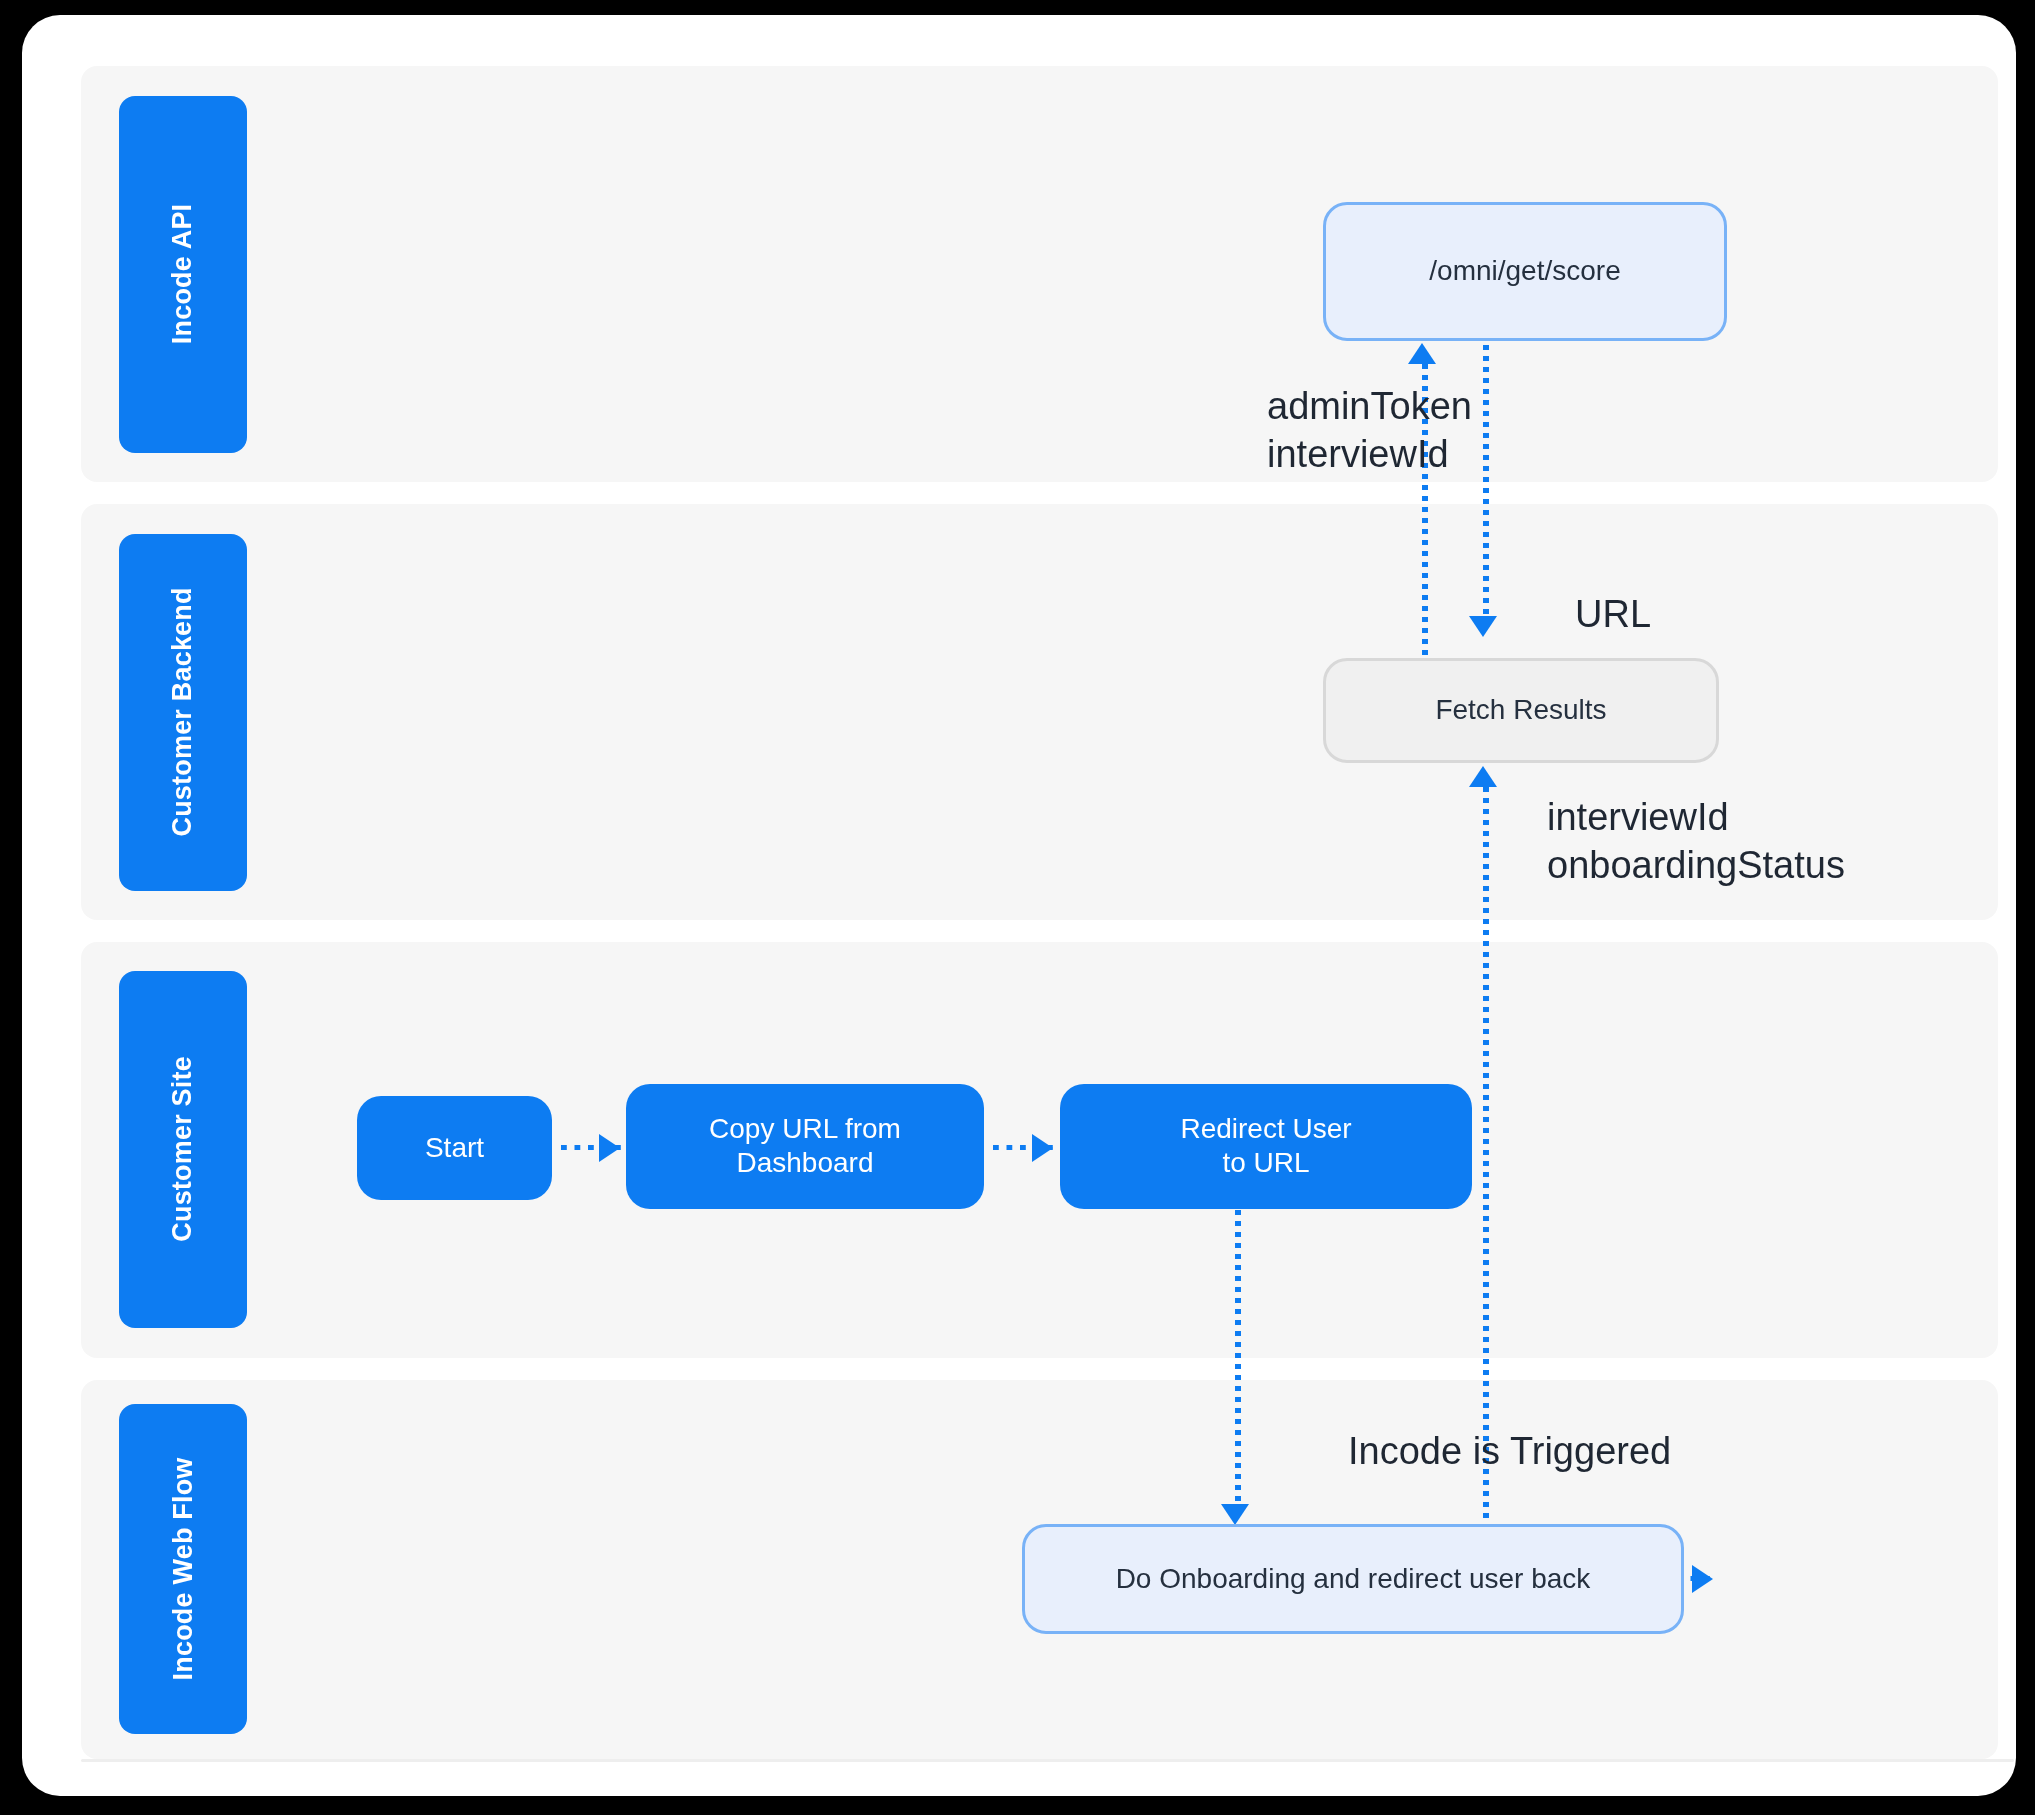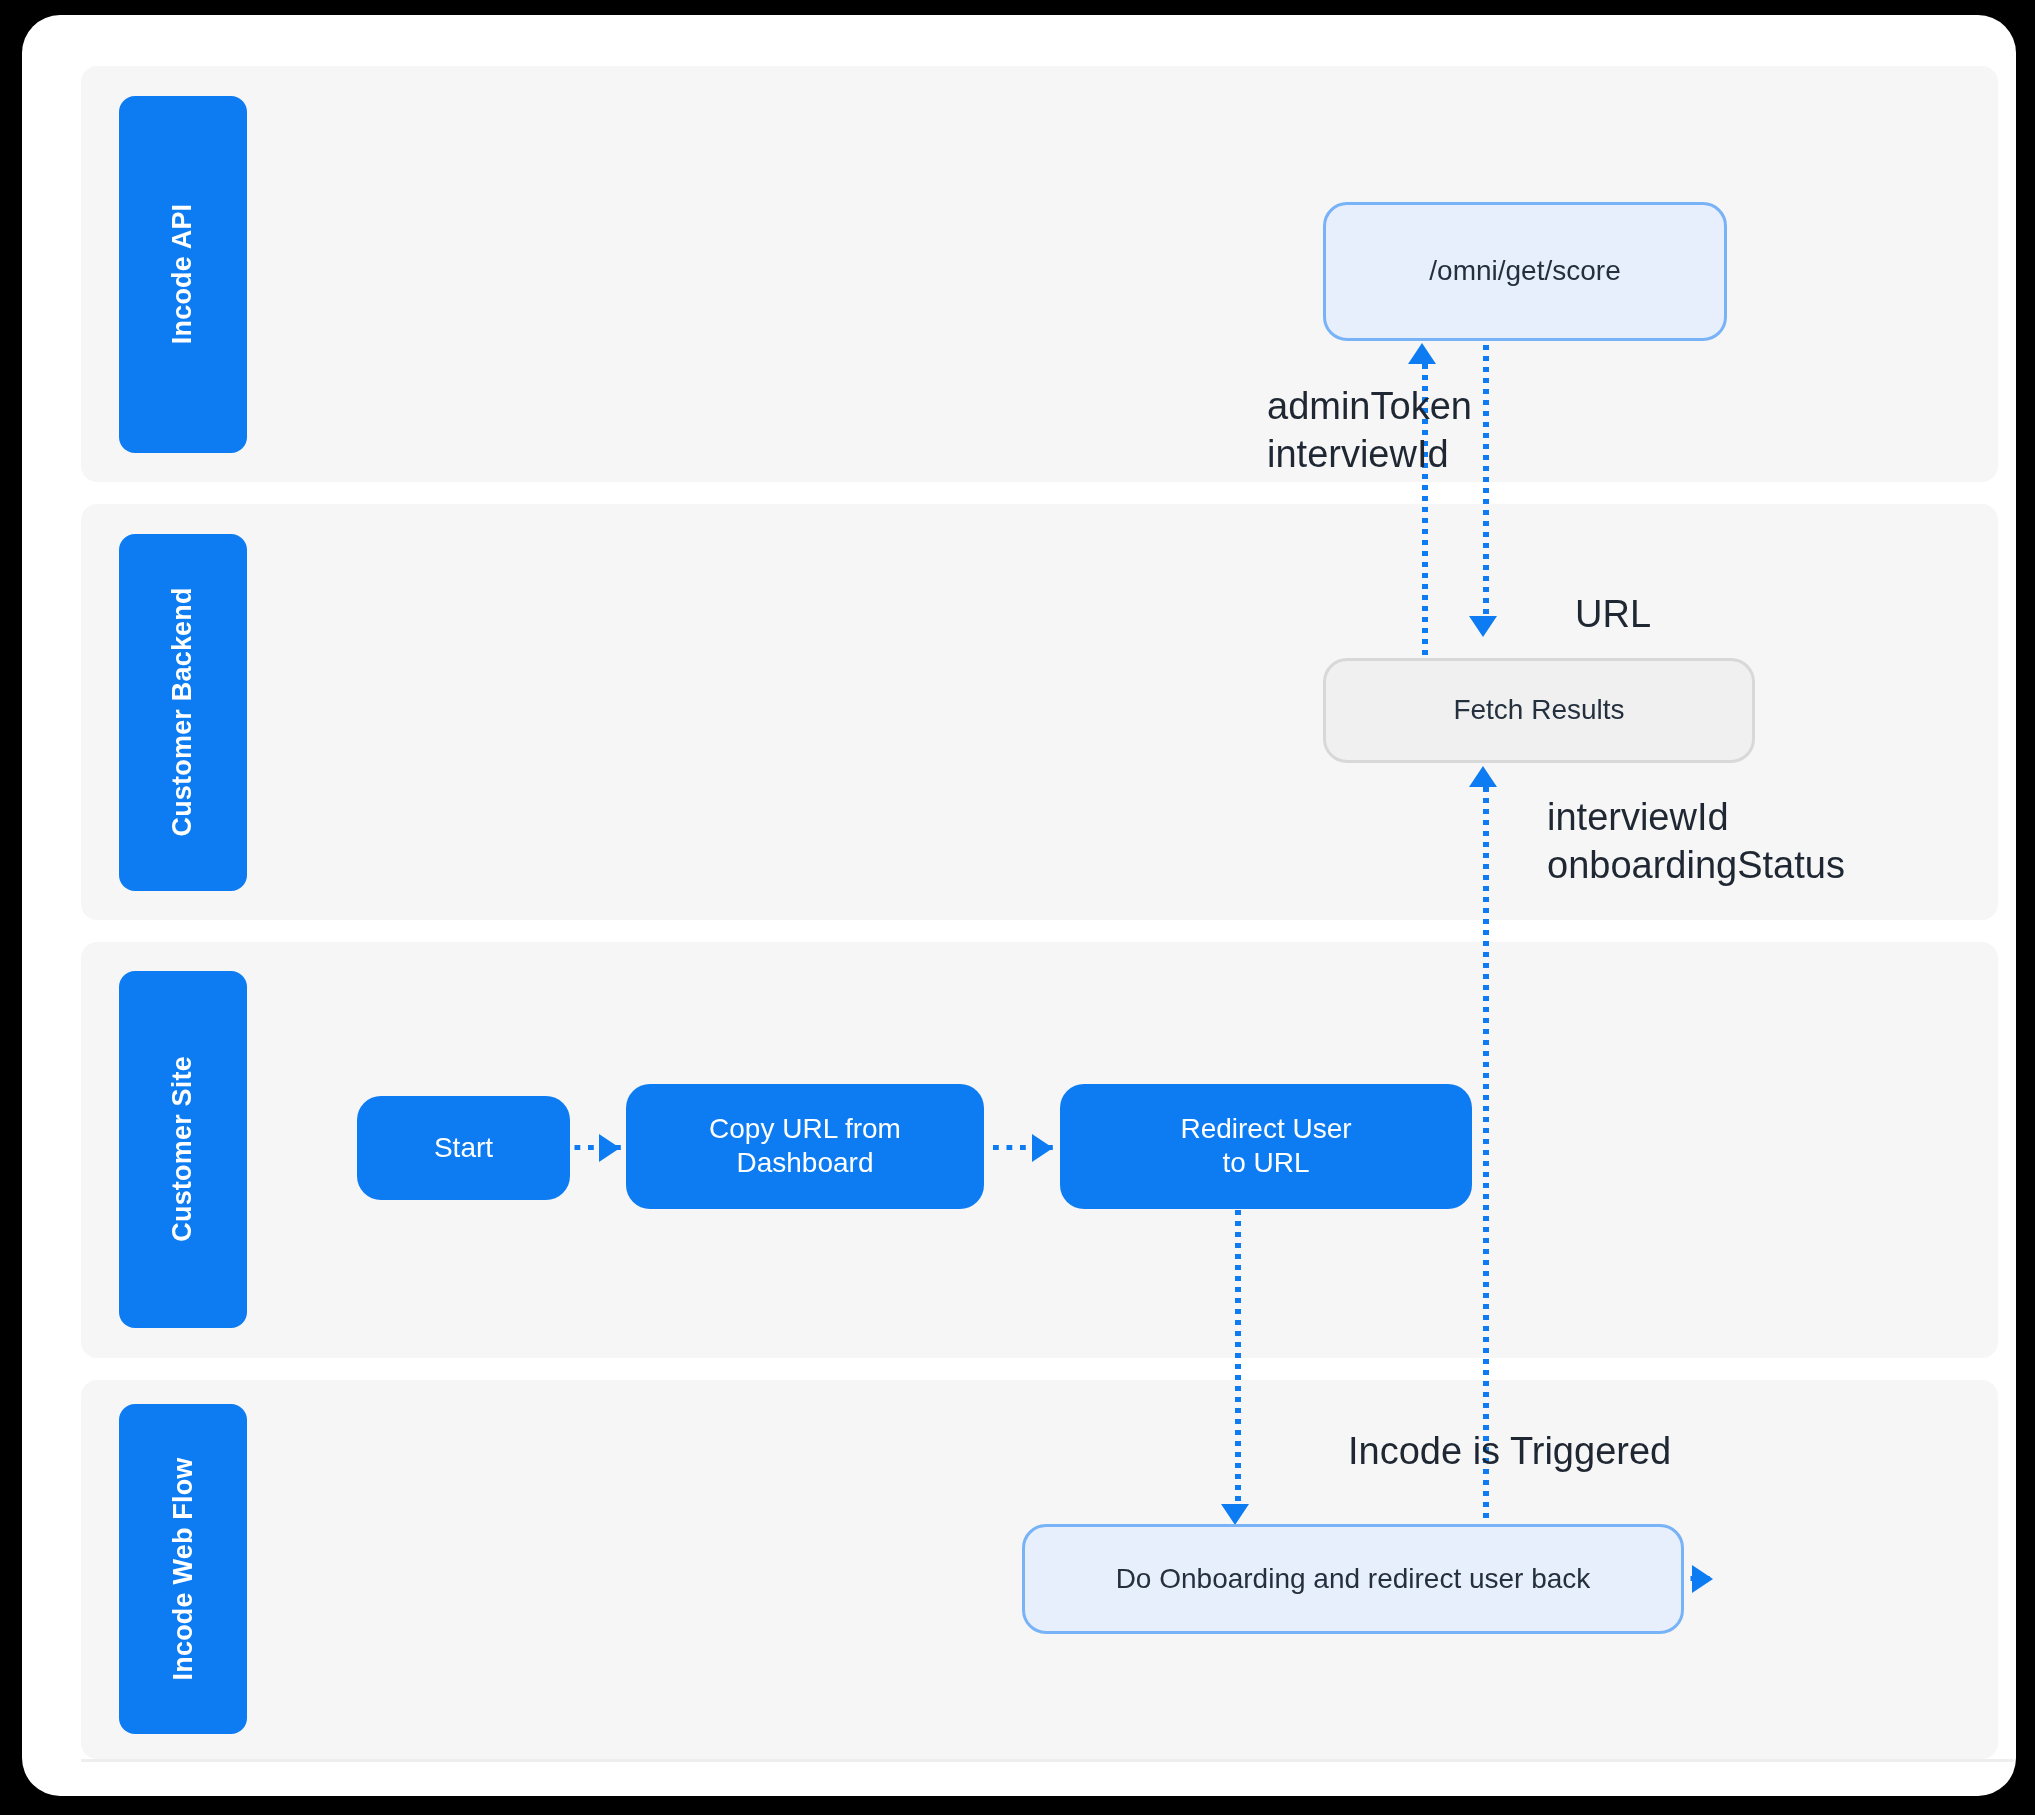--- a/index.html
+++ b/index.html
@@ -107,22 +107,22 @@
     color: #25303f;
   }
   .node.gray {
     background: #f0f0f0;
     border: 3.7px solid #d8d8d8;
     color: #25303f;
   }
 
   
   #node-omni-get-score   { left: 1301px; top: 187px;  width: 404px;  height: 139px; }
-  #node-fetch-results    { left: 1301px; top: 643px; width: 432px;  height: 105px; }
-  #node-start            { left: 335px;  top: 1081px; width: 213px;  height: 104px; }
+  #node-fetch-results    { left: 1301px; top: 643px; width: 396px;  height: 105px; }
+  #node-start            { left: 335px;  top: 1081px; width: 195px;  height: 104px; }
   #node-copy-url         { left: 604px;  top: 1069px; width: 358px;  height: 125px; }
   #node-redirect-user    { left: 1038px; top: 1069px; width: 412px;  height: 125px; }
   #node-do-onboarding    { left: 1000px; top: 1509px; width: 662px; height: 110px; }
   #node-end              { left: 1699px; top: 1509px; width: 197px;  height: 110px; }
 
   
   .edge-label {
     position: absolute;
     font-size: 38px;
     line-height: 1.28;

